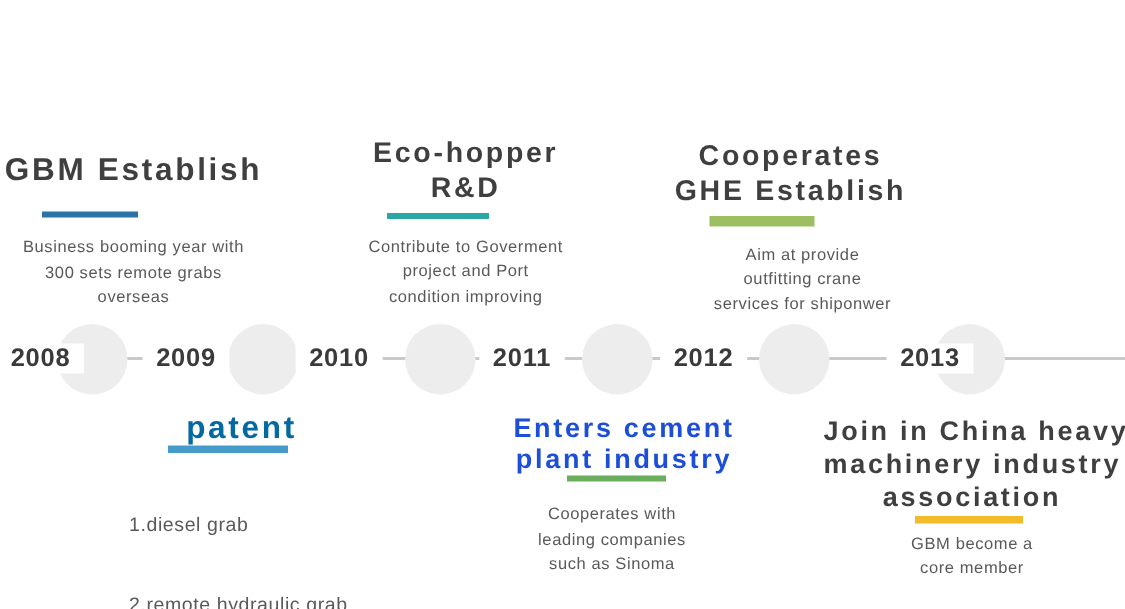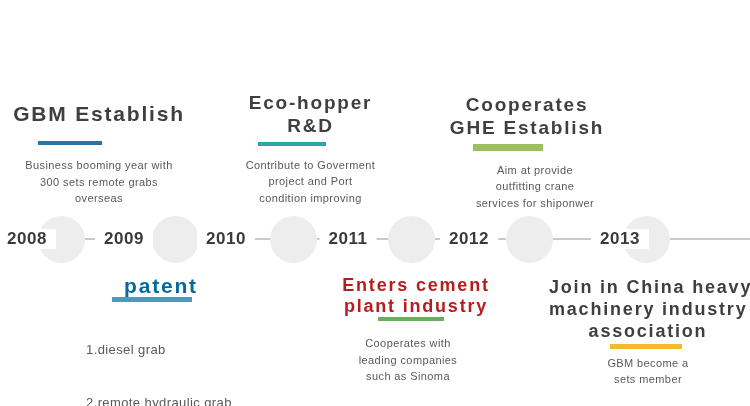--- a/index.html
+++ b/index.html
@@ -45,21 +45,21 @@
   <div class="circle" style="left: 506px; top: 216px; background-color: rgb(237, 237, 237);"></div>
   <div class="circle" style="left: 623px; top: 216px; background-color: rgb(237, 237, 237);"></div>
 
   <div class="year" style="left: 27px; top: 239px; color: rgb(58, 58, 58);">2008</div>
   <div class="year" style="left: 124px; top: 239px; color: rgb(58, 58, 58);">2009</div>
   <div class="year" style="left: 226px; top: 239px; color: rgb(58, 58, 58);">2010</div>
   <div class="year" style="left: 348px; top: 239px; color: rgb(58, 58, 58);">2011</div>
   <div class="year" style="left: 469px; top: 239px; color: rgb(58, 58, 58);">2012</div>
   <div class="year" style="left: 620px; top: 239px; color: rgb(58, 58, 58);">2013</div>
 
-  <div class="block" style="left:10px; top:102px; width:178px;">
+  <div class="block" style="left:0px; top:102px; width:178px;">
     <div class="m-title t21" style="color: rgb(63, 63, 63);">GBM Establish</div>
     <div class="underline" style="width: 64px; height: 4px; margin: 15px 0px 0px 28px; background-color: rgb(43, 117, 166);"></div>
     <div class="m-desc" style="margin-top: 12px; color: rgb(89, 89, 89);">Business booming year with
 300 sets remote grabs
 overseas</div>
   </div>
 
   <div class="block" style="left:228px; top:92px; width:165px;">
     <div class="m-title t19" style="color: rgb(63, 63, 63);">Eco-hopper
 R&amp;D</div>
@@ -81,30 +81,30 @@
   <div class="block" style="left:86px; top:274px; width:150px;">
     <div class="m-title t21" style="line-height: 1.1; color: #0369a1;">patent</div>
     <div class="underline" style="width: 80px; height: 5px; margin: 0px 0px 0px 26px; background-color: rgb(69, 156, 203);"></div>
     <div class="m-list" style="margin-top: 4px; color: rgb(89, 89, 89);">
       <div>1.diesel grab</div>
       <div>2.remote hydraulic grab</div>
     </div>
   </div>
 
   <div class="block" style="left:337px; top:275px; width:158px;">
-    <div class="m-title t18" style="line-height: 1.15; color: #b91c1c;">Enters cement
+    <div class="m-title t18" style="line-height: 1.15; color: #1d4ed8;">Enters cement
 plant industry</div>
     <div class="underline" style="width: 66px; height: 4px; margin: 1px 0px 0px 41px; background-color: rgb(105, 173, 93);"></div>
     <div class="m-desc" style="margin-top: 14px; margin-right: 16px; color: rgb(89, 89, 89);">Cooperates with
 leading companies
 such as Sinoma</div>
   </div>
 
   <div class="block" style="left:549px; top:277px; width:198px;">
     <div class="m-title t18" style="color: rgb(63, 63, 63);">Join in China heavy
 machinery industry
 association</div>
     <div class="underline" style="width: 72px; height: 5px; margin: 1px 0px 0px 61px; background-color: rgb(243, 186, 42);"></div>
     <div class="m-desc" style="margin-top: 6px; color: rgb(89, 89, 89);">GBM become a
-sets member</div>
+core member</div>
   </div>
 
 </div>
 
 </body></html>

